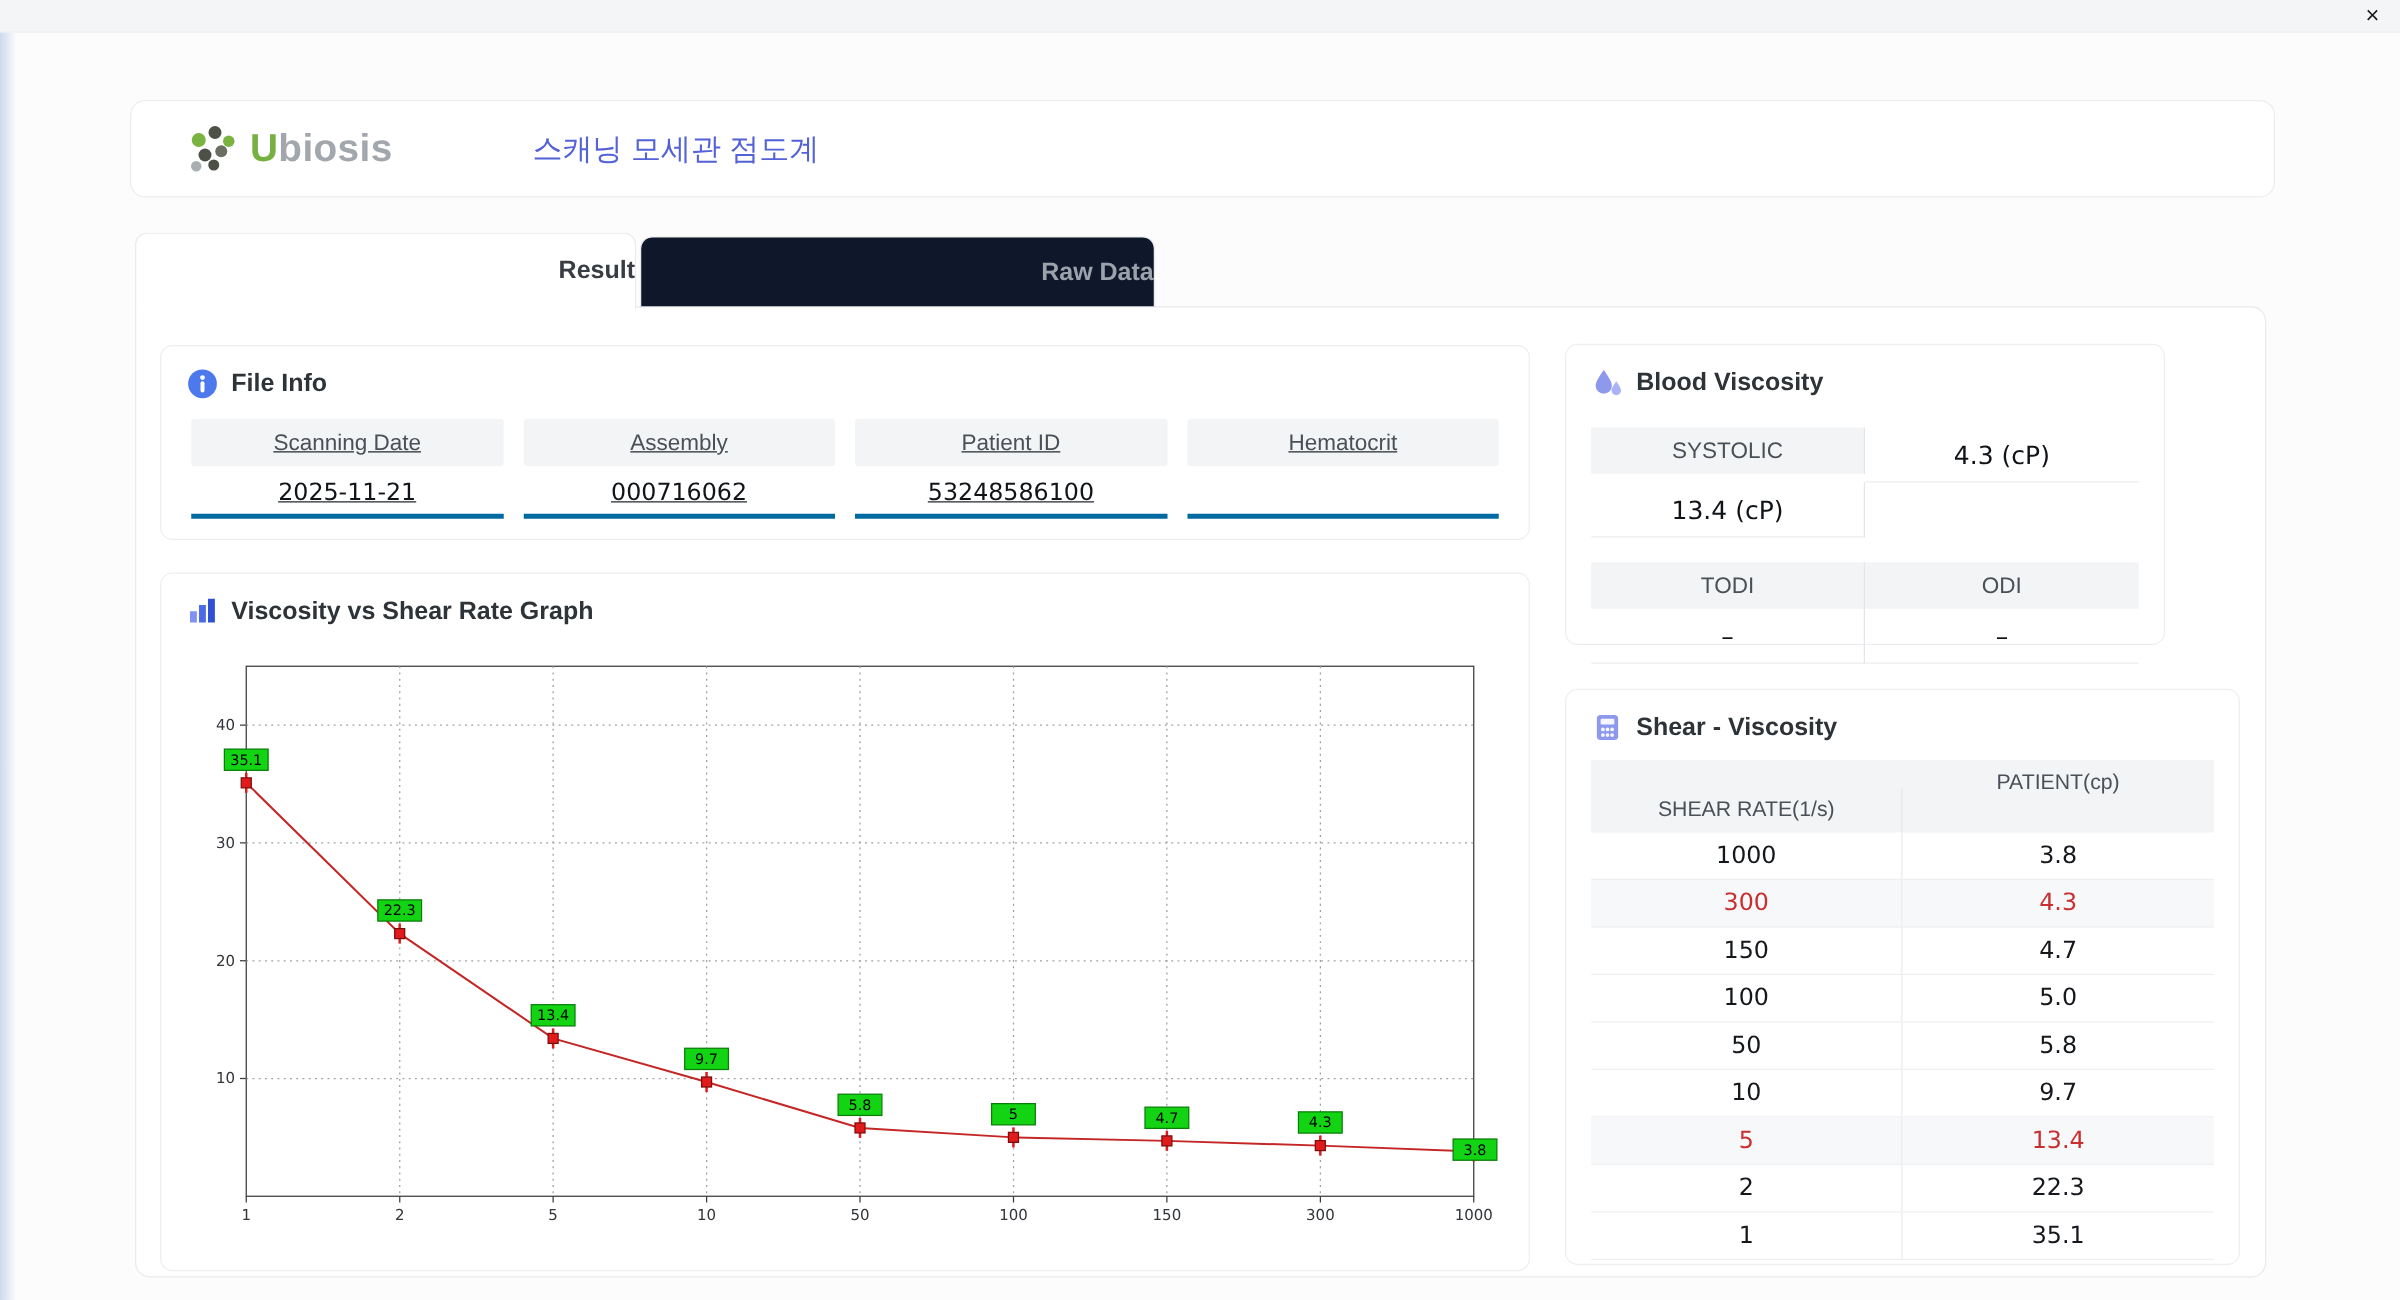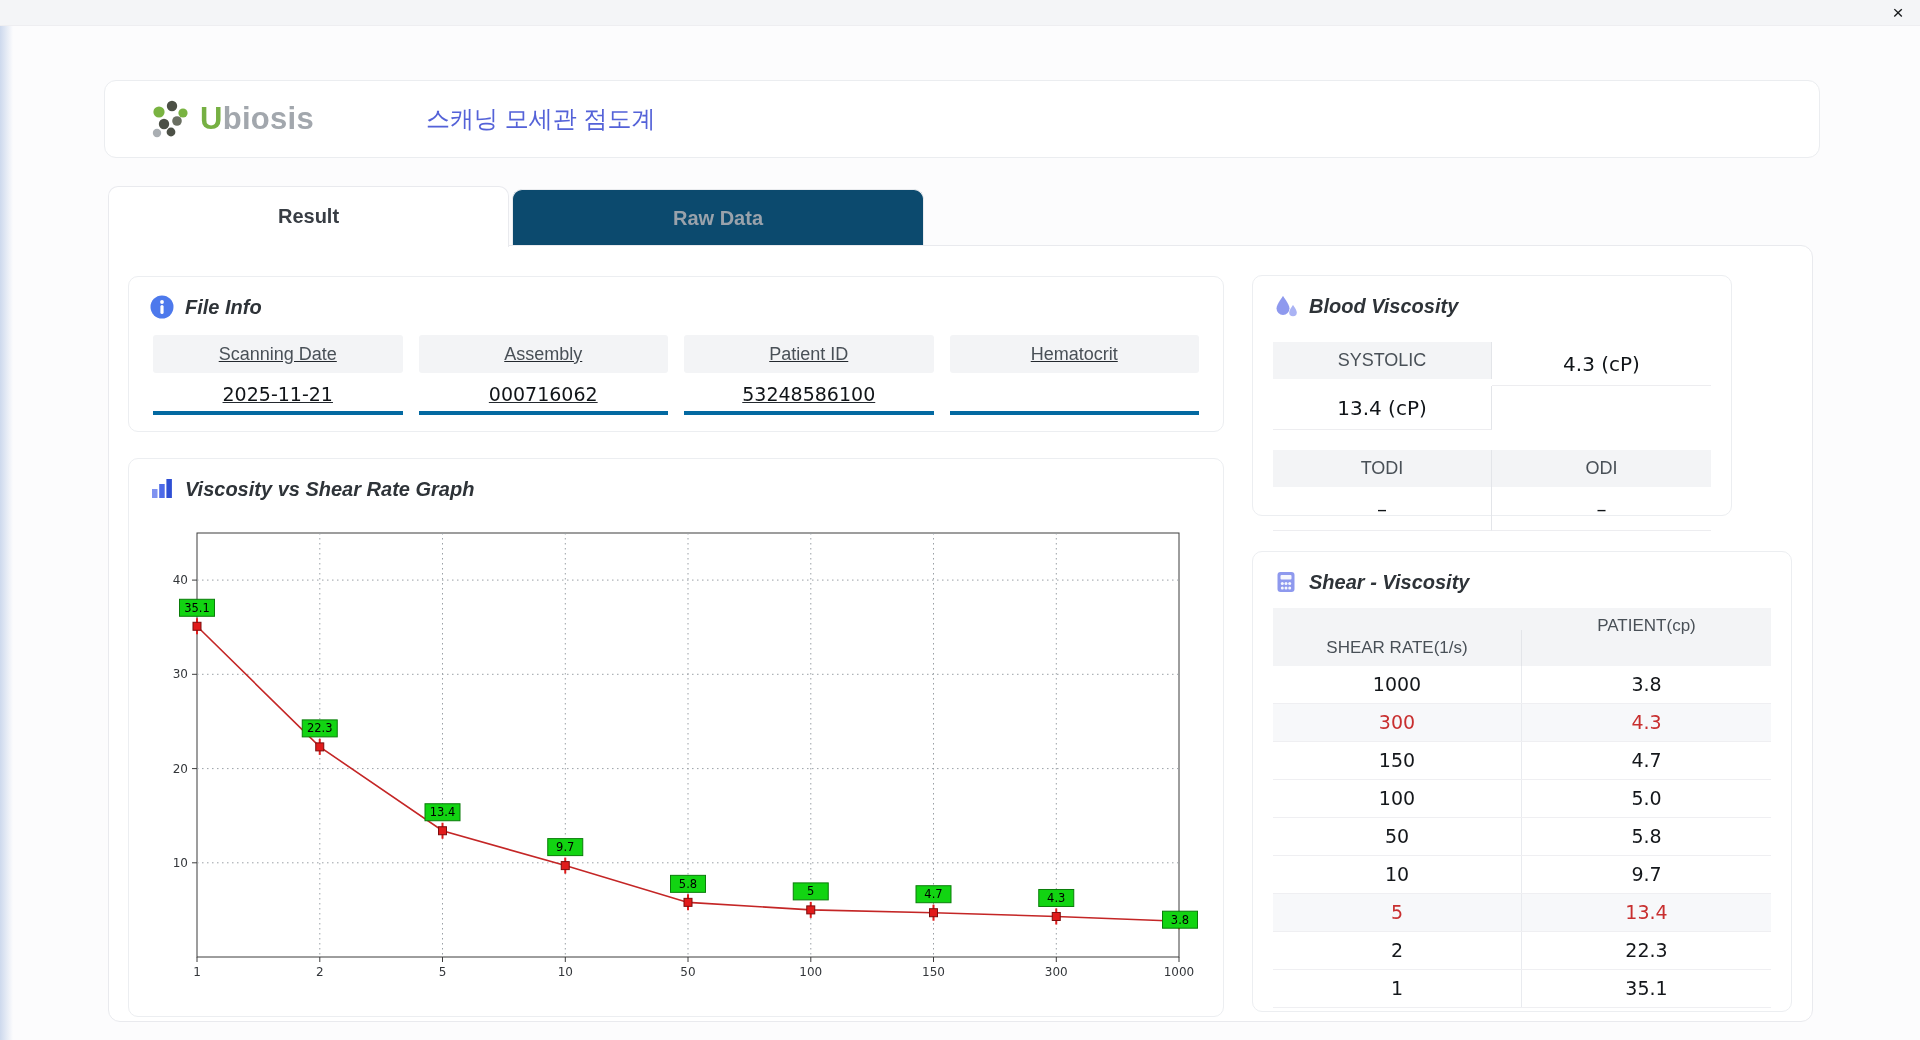--- a/index.html
+++ b/index.html
@@ -7,26 +7,26 @@
 body{font-family:"Liberation Sans","DejaVu Sans",sans-serif;background:#fcfcfd;position:relative;overflow:hidden;color:#24292f;}
 .titlebar{position:absolute;top:0;left:0;right:0;height:26px;background:#f4f5f7;border-bottom:1px solid #eeeef1;z-index:6;}
 .close{position:absolute;right:10px;top:1px;width:24px;height:24px;line-height:24px;text-align:center;font-size:19px;color:#17191c;cursor:pointer;}
 .edge{position:absolute;left:0;top:0;width:13px;height:100%;background:linear-gradient(90deg,#cdd9ed 0%,rgba(252,252,253,0) 100%);z-index:5;}
 .header-card{position:absolute;left:104px;top:80px;width:1716px;height:78px;background:#fff;border:1px solid #ebedf0;border-radius:12px;display:flex;align-items:center;padding:0 42px;}
 .logo{display:flex;align-items:center;gap:7px;}
 .brand{font-size:31px;font-weight:700;letter-spacing:.3px;}
 .brand-u{color:#76b043;}
 .brand-rest{color:#a2a7ad;font-weight:600;}
 .app-title{margin-left:112px;font-size:24px;font-weight:400;color:#5462d8;}
-.tab{position:absolute;text-align:center;font-weight:700;font-size:20px;cursor:pointer;}
+.tab{position:absolute;text-align:right;font-weight:700;font-size:20px;cursor:pointer;}
 .tab-result{left:108px;top:186px;width:401px;height:61px;line-height:59px;background:#fff;border:1px solid #e9eaee;border-bottom:none;border-radius:10px 10px 0 0;color:#383d44;z-index:3;}
-.tab-raw{left:512px;top:189px;width:412px;height:56px;line-height:56px;background:#0c4a6e;border:1px solid #e9ebee;border-bottom:none;border-radius:10px 10px 0 0;color:#9aa2ab;z-index:2;}
+.tab-raw{left:512px;top:189px;width:412px;height:56px;line-height:56px;background:#0f172a;border:1px solid #e9ebee;border-bottom:none;border-radius:10px 10px 0 0;color:#9aa2ab;z-index:2;}
 .main-panel{position:absolute;left:108px;top:245px;width:1705px;height:777px;background:#fff;border:1px solid #e9eaee;border-radius:0 12px 12px 12px;z-index:1;}
 .card{position:absolute;background:#fff;border:1px solid #eceef1;border-radius:10px;padding:14px 20px;}
-.card-head{display:flex;align-items:center;gap:10px;height:32px;font-style:italic;}
+.card-head{display:flex;align-items:center;gap:10px;height:32px;}
 .card-title{font-size:20px;font-weight:700;color:#2e3338;}
 .icon{display:inline-flex;align-items:center;}
 .file-info{left:19px;top:30px;width:1096px;height:156px;}
 .fi-fields{display:flex;gap:16px;margin-top:12px;padding:0 4px;}
 .fi-field{flex:1;text-decoration:underline;}
 .fi-label{height:38px;line-height:38px;text-align:center;background:#f3f4f6;color:#495057;font-size:18px;border-radius:3px;}
 .fi-value{height:42px;line-height:42px;text-align:center;font-family:"DejaVu Sans",sans-serif;font-size:19px;color:#101418;border-bottom:4px solid #0369a1;}
 .graph-card{left:19px;top:212px;width:1096px;height:559px;}
 #chart-svg{margin-top:6px;margin-left:10px;overflow:visible;display:block;}
 #chart-svg text{font-family:"DejaVu Sans",sans-serif;}

